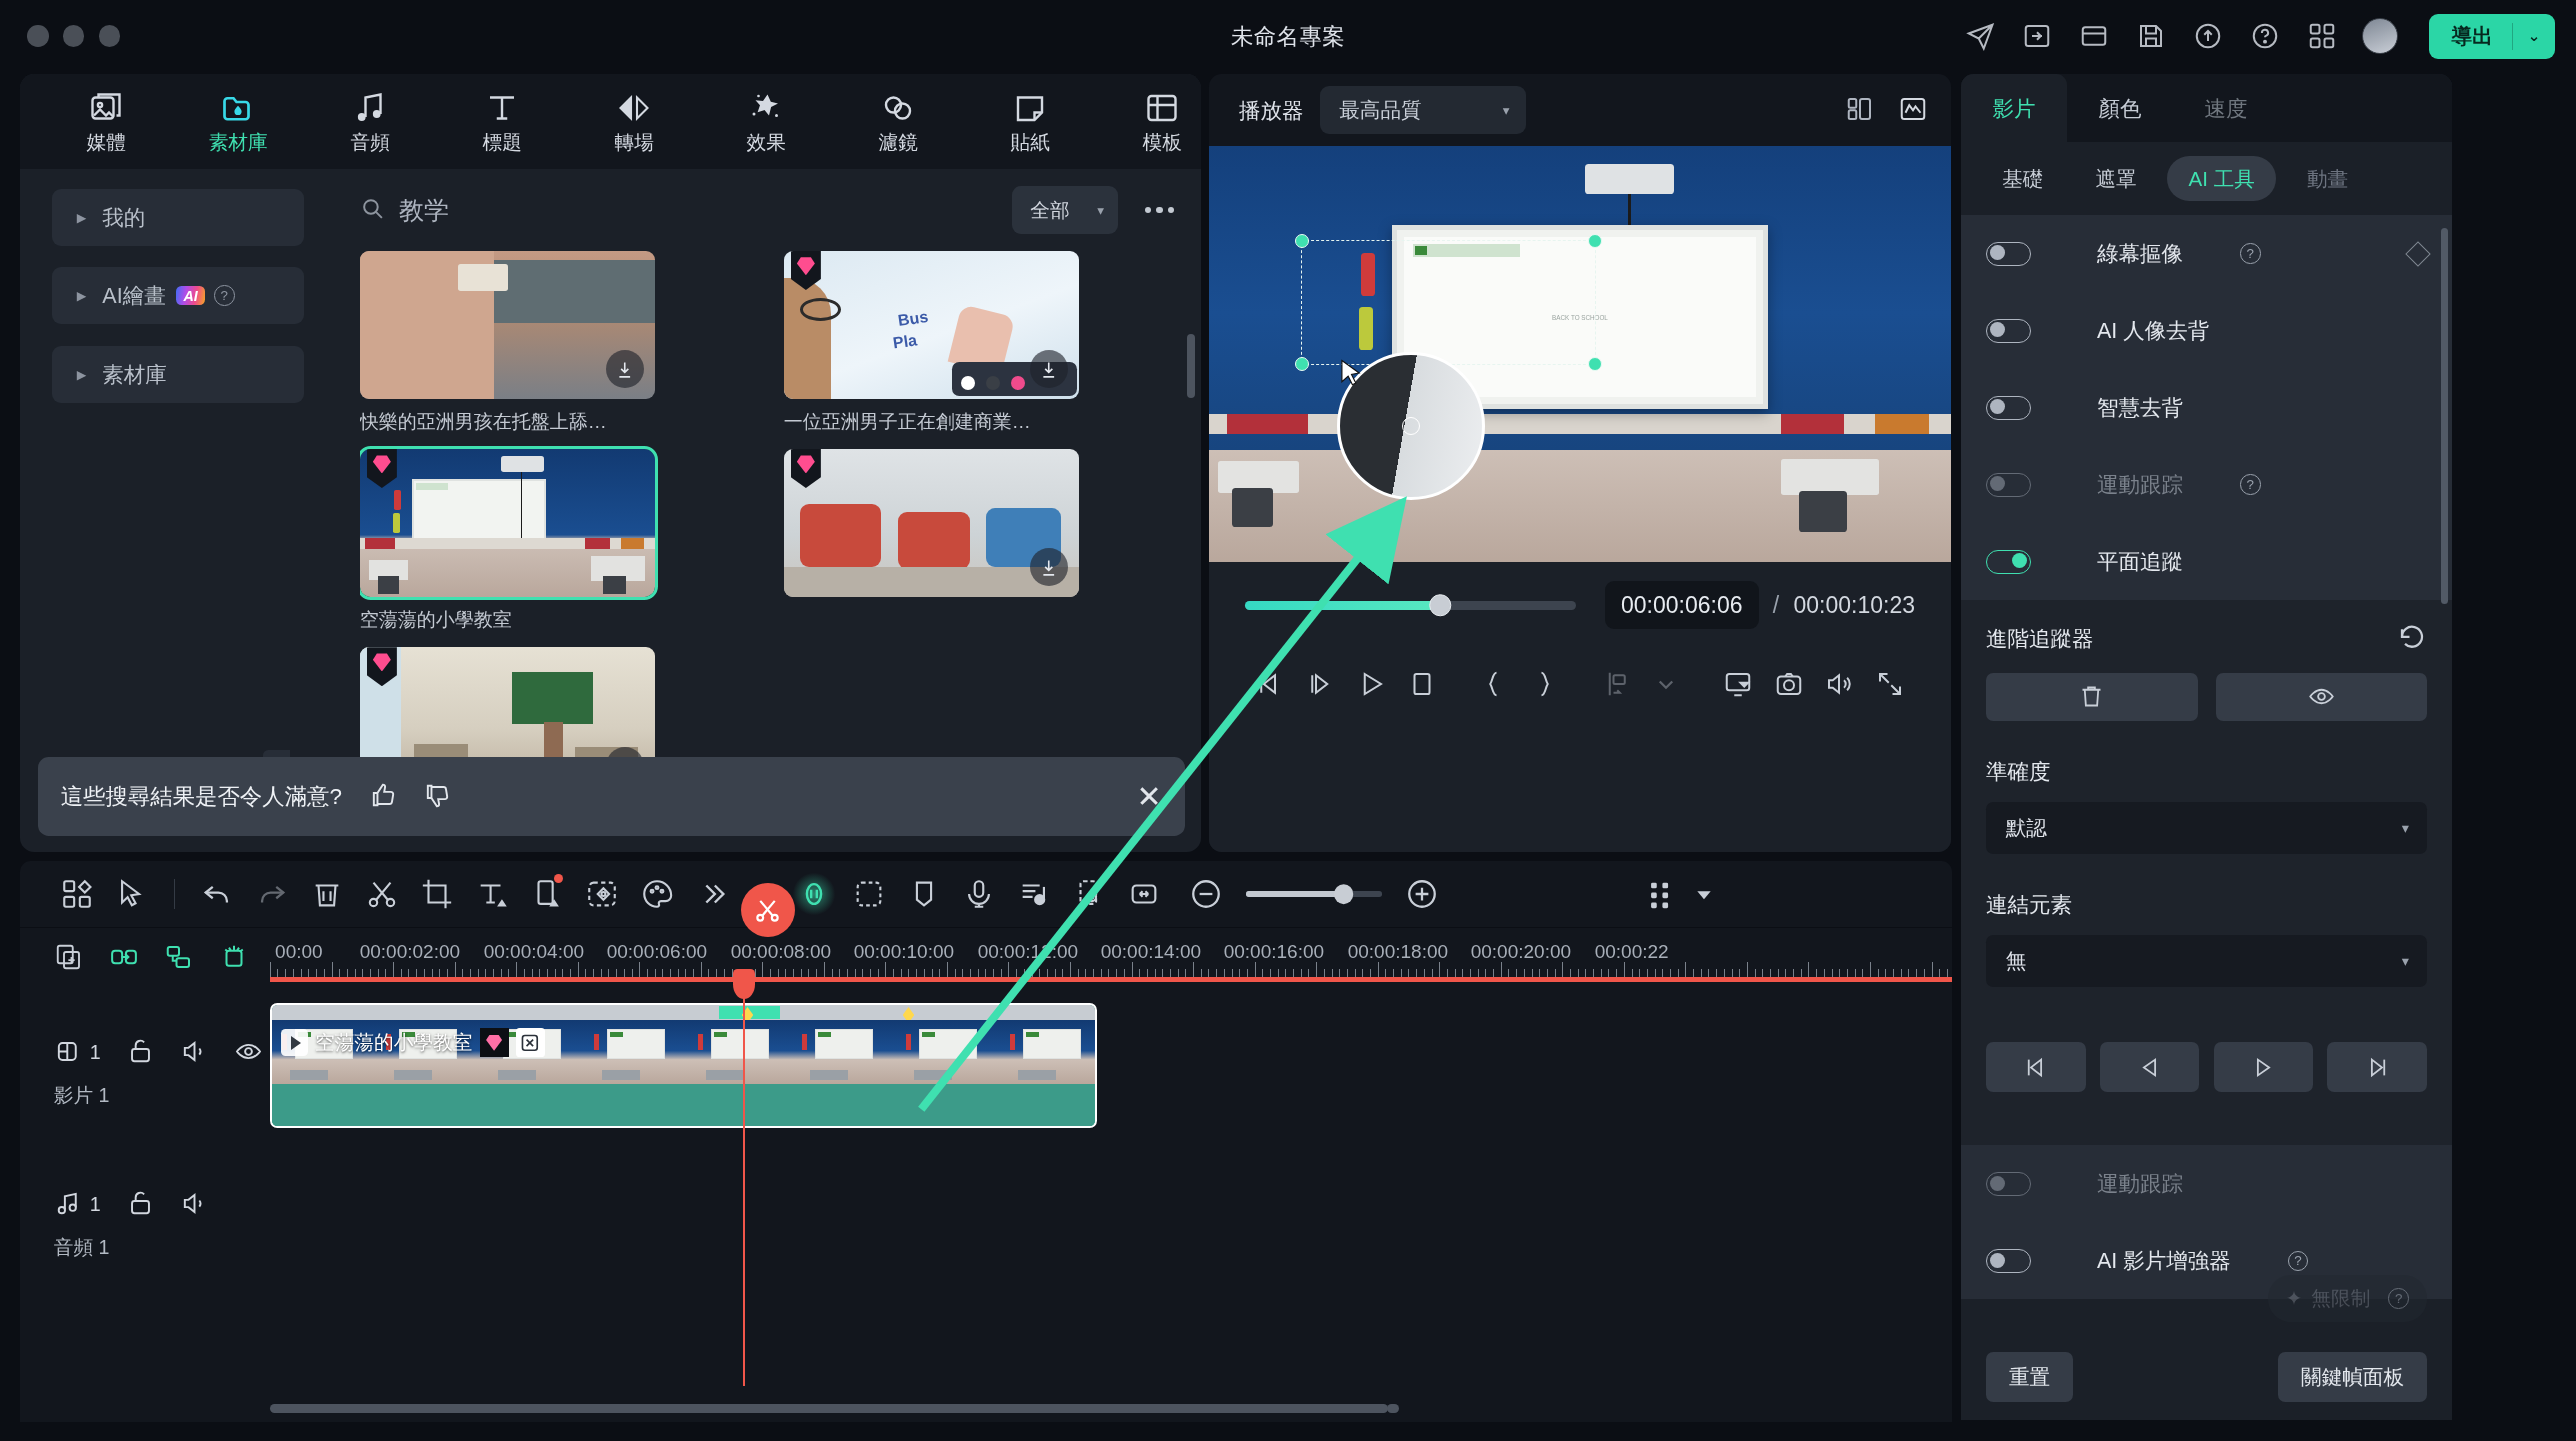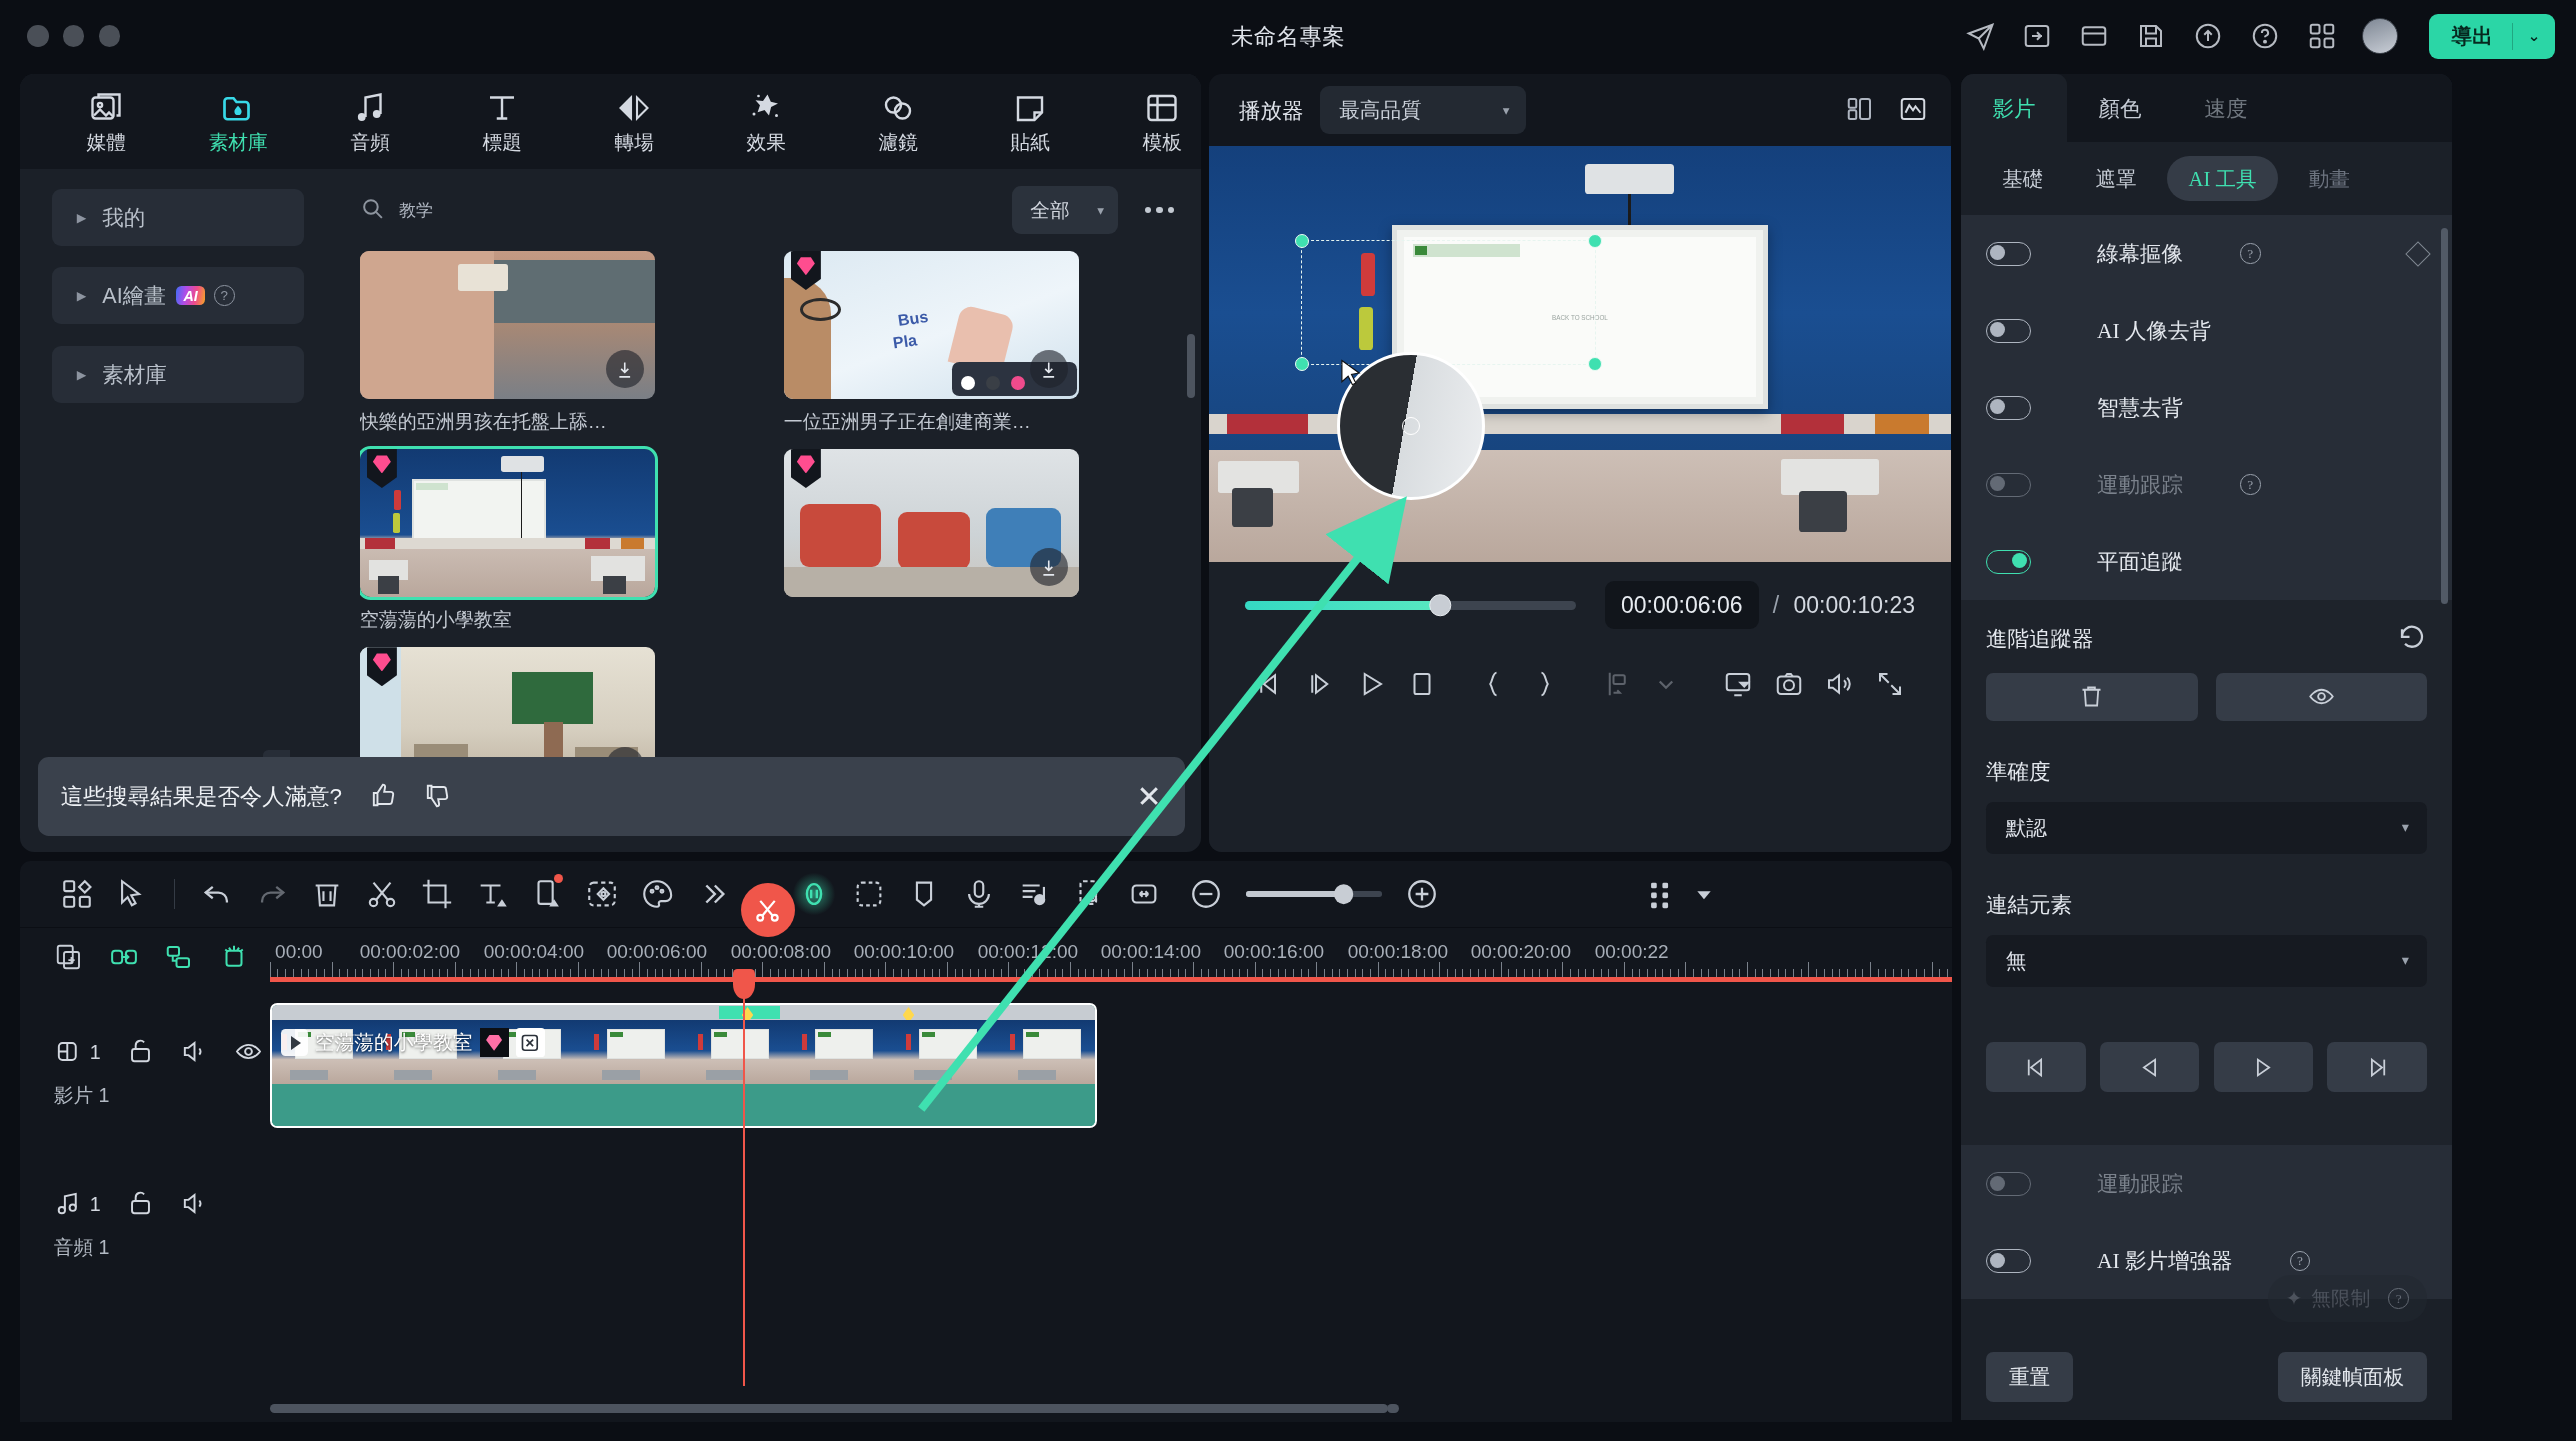--- a/index.html
+++ b/index.html
@@ -93,21 +93,21 @@
   }
 
   .grid-col { position: absolute; left: 313px; top: 0; right: 0; bottom: 0; }
   .searchrow {
     height: 82px; display: flex; align-items: center; padding: 0 19.7px 0 27px;
   }
   .search-wrap { display: flex; align-items: center; flex: 1; gap: 14.3px; }
   .search-wrap svg { width: 25px; height: 25px; opacity: .78; }
   .search-input {
     background: transparent; border: none; outline: none;
-    font-size: 17px; color: #aeb5c0; font-family: Liberation Mono, monospace; width: 376px;
+    font-size: 25px; color: #aeb5c0; font-family: Liberation Mono, monospace; width: 376px;
   }
   .filter-pill {
     height: 48px; min-width: 106px; border-radius: 9px; background: #2b323c;
     display: flex; align-items: center; justify-content: space-between;
     padding: 0 14.3px 0 18px; font-size: 19.7px; color: #d2d7df; gap: 15px; cursor: pointer;
   }
   .filter-pill .cv { font-size: 13.4px; color: #9aa2ad; }
   .dots-btn {
     margin-left: 19.7px; width: 43px; height: 43px; display: flex;
     align-items: center; justify-content: center; gap: 5.4px; cursor: pointer;
@@ -243,21 +243,21 @@
   .tc-tot { font-size: 23px; color: #d4d9e1; }
   .btnrow { display: flex; align-items: center; height: 72px; padding: 0 36px; gap: 0; }
   .pbtn { width: 59px; height: 54px; display: flex; align-items: center; justify-content: center; cursor: pointer; }
   .pbtn svg { width: 30px; height: 30px; }
   .pbtn.dim { opacity: .38; }
   .pbtn.gap { margin-left: 21.5px; }
 
   
   .prop-panel {
     position: absolute; left: 1961px; top: 74px; width: 491px; height: 1346px;
-    background: #1b2028; border-radius: 12.5px 12.5px 0 0; overflow: hidden; font-family: Liberation Serif, serif;
+    background: #1b2028; border-radius: 12.5px 12.5px 0 0; overflow: hidden;
   }
   .prop-tabs { height: 68px; display: flex; background: #12161d; }
   .ptab {
     width: 106px; display: flex; align-items: center; justify-content: center;
     font-size: 21.5px; color: #c7cdd6; cursor: pointer;
   }
   .ptab.active { background: #1b2028; border-radius: 10.7px 10.7px 0 0; color: #3fe0b0; }
   .ptab.disabled { color: #70777f; }
   .sub-tabs { height: 73px; display: flex; align-items: center; padding-left: 19.7px; gap: 9px; background: #1b2028; }
   .stab { height: 45px; padding: 0 21.5px; border-radius: 22.4px; display: flex; align-items: center;

